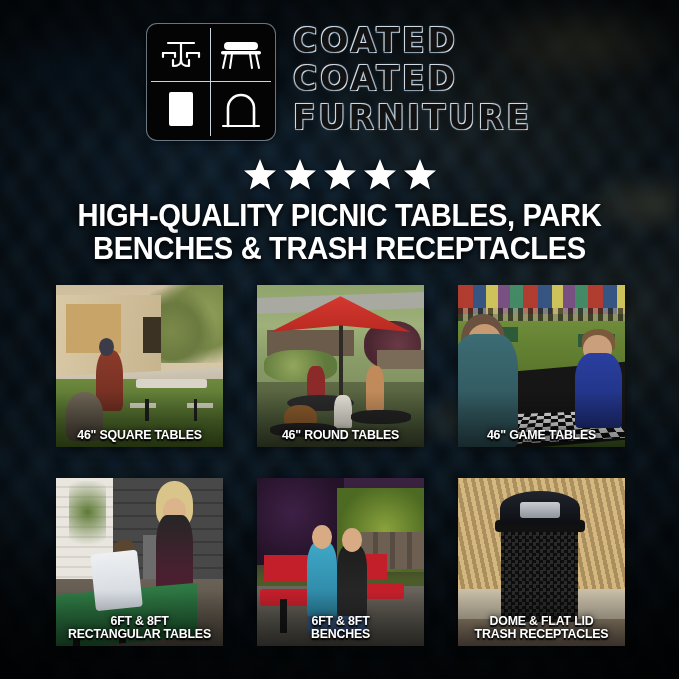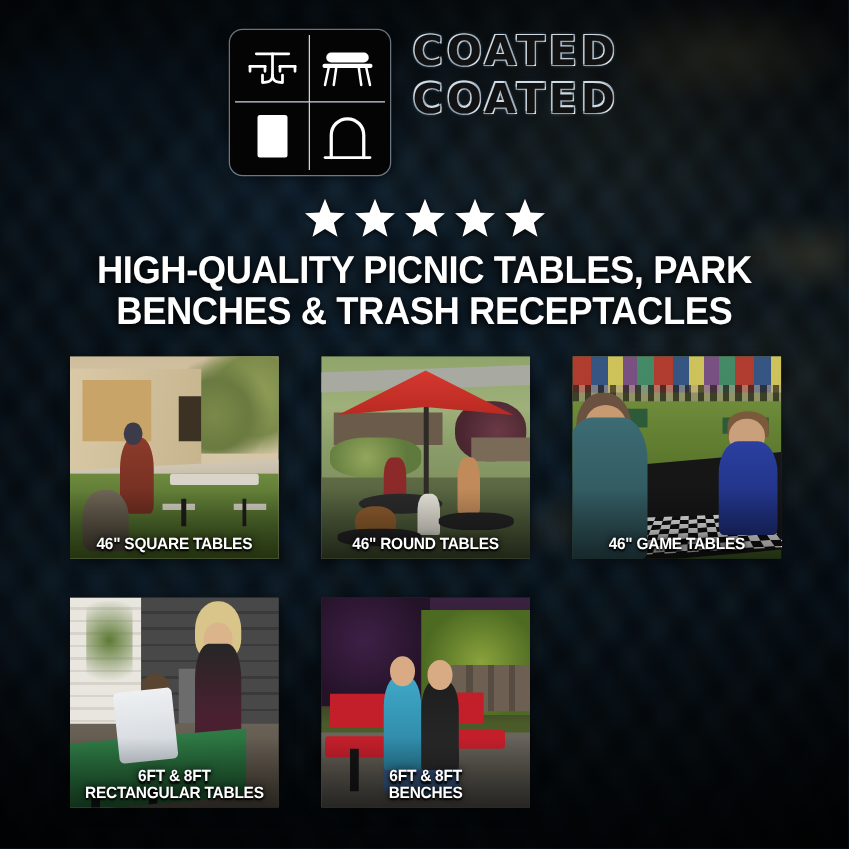--- a/index.html
+++ b/index.html
@@ -344,20 +344,21 @@
         <svg width="40" height="40" viewBox="0 0 40 40" aria-hidden="true">
           <path d="M7 37 L7 19 A13 13 0 0 1 33 19 L33 37" fill="none" stroke="#ffffff" stroke-width="2.6" stroke-linecap="round"></path>
           <line x1="2" y1="37" x2="38" y2="37" stroke="#ffffff" stroke-width="2.2" stroke-linecap="round"></line>
         </svg>
       </div>
     </div>
 
     <div class="logo-words">
       <div class="logo-word">COATED</div>
       <div class="logo-word">COATED</div>
+      <div class="logo-word">FURNITURE</div>
     </div>
   </div>
 
   <div class="stars" id="stars"><svg width="34" height="33" viewBox="0 0 34 33">
         <polygon points="17,1 21.4,11.9 33,12.6 24.1,20.1 27,31.4 17,25.1 7,31.4 9.9,20.1 1,12.6 12.6,11.9" fill="#ffffff"></polygon>
       </svg><svg width="34" height="33" viewBox="0 0 34 33">
         <polygon points="17,1 21.4,11.9 33,12.6 24.1,20.1 27,31.4 17,25.1 7,31.4 9.9,20.1 1,12.6 12.6,11.9" fill="#ffffff"></polygon>
       </svg><svg width="34" height="33" viewBox="0 0 34 33">
         <polygon points="17,1 21.4,11.9 33,12.6 24.1,20.1 27,31.4 17,25.1 7,31.4 9.9,20.1 1,12.6 12.6,11.9" fill="#ffffff"></polygon>
       </svg><svg width="34" height="33" viewBox="0 0 34 33">
@@ -493,15 +494,32 @@
         <div class="boy2"></div>
           <div class="h2"></div>
       </div>
       <div class="capshade"></div>
       <div class="cap">
         <span class="cl">6FT &amp; 8FT</span>
         <span class="cl">BENCHES</span>
       </div>
     </div>
 
+    <div class="tile">
+      <div class="scene s6">
+        <div class="sky"></div>
+          <div class="grass"></div>
+          <div class="walk"></div>
+          <div class="gravel"></div>
+        <div class="can"></div>
+          <div class="rim"></div>
+          <div class="dome"></div>
+          <div class="slot"></div>
+      </div>
+      <div class="capshade"></div>
+      <div class="cap">
+        <span class="cl">DOME &amp; FLAT LID</span>
+        <span class="cl">TRASH RECEPTACLES</span>
+      </div>
+    </div>
 
   </div>
 </div>
 
 </body></html>

